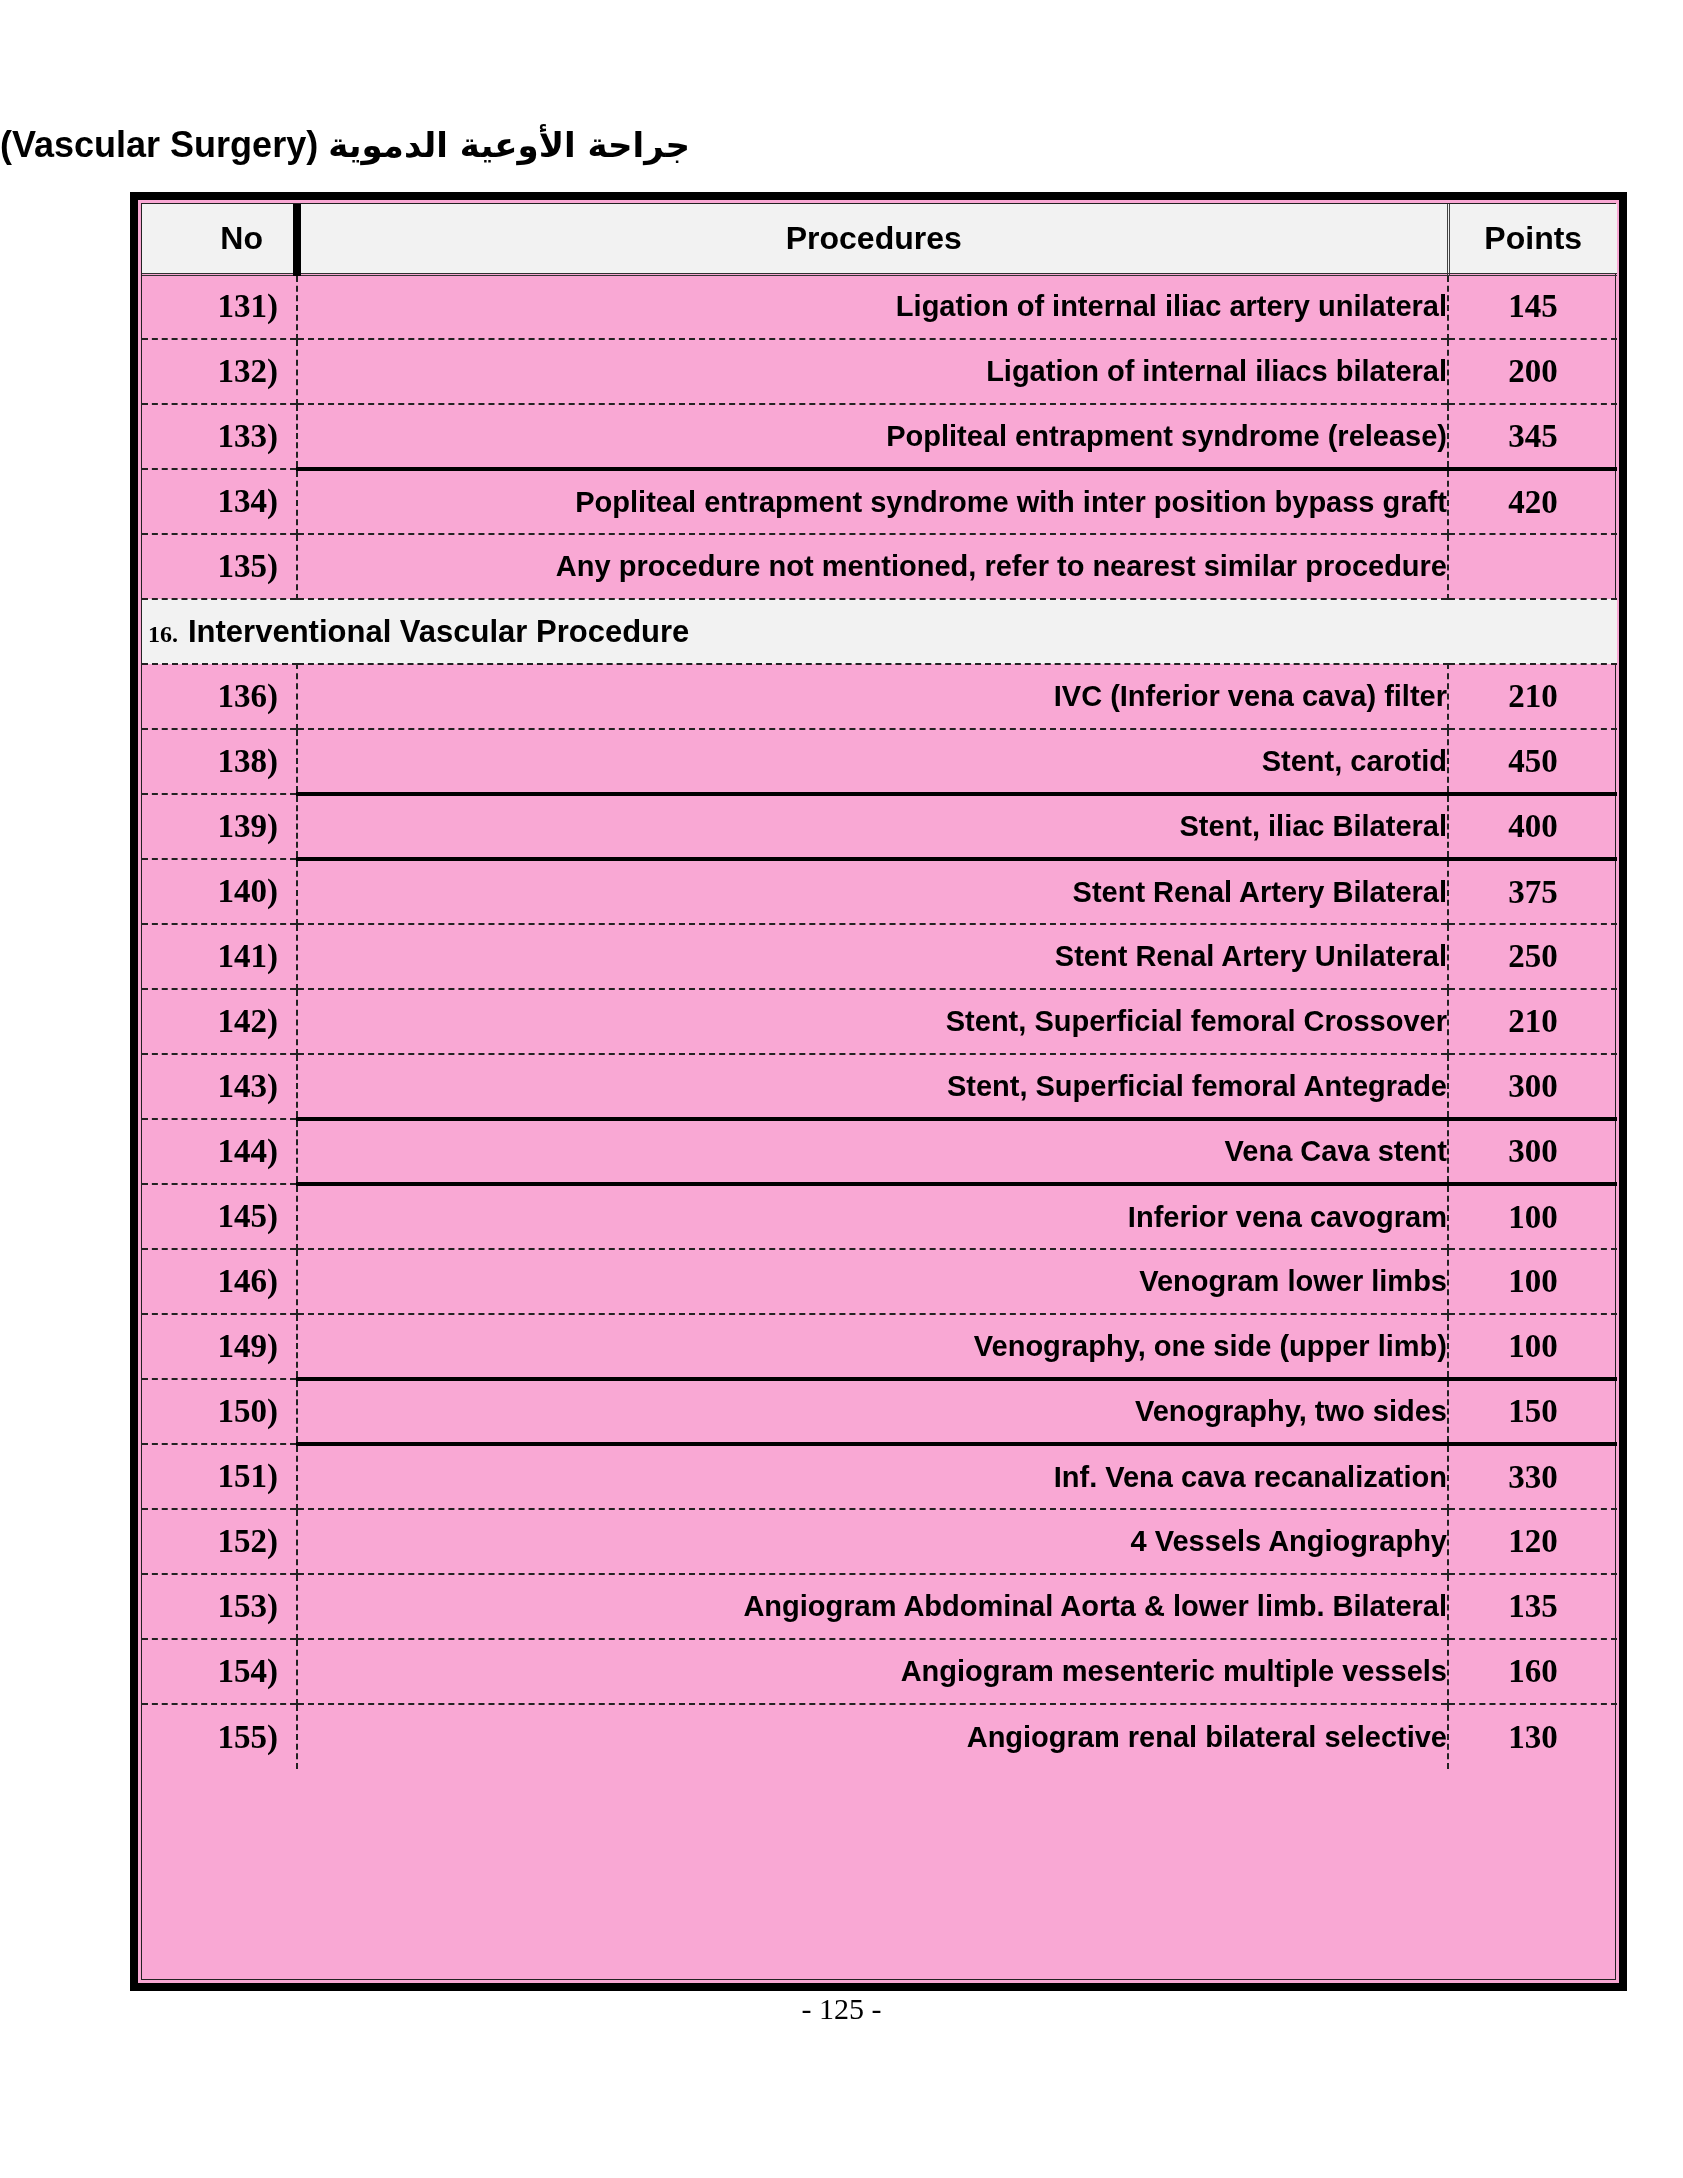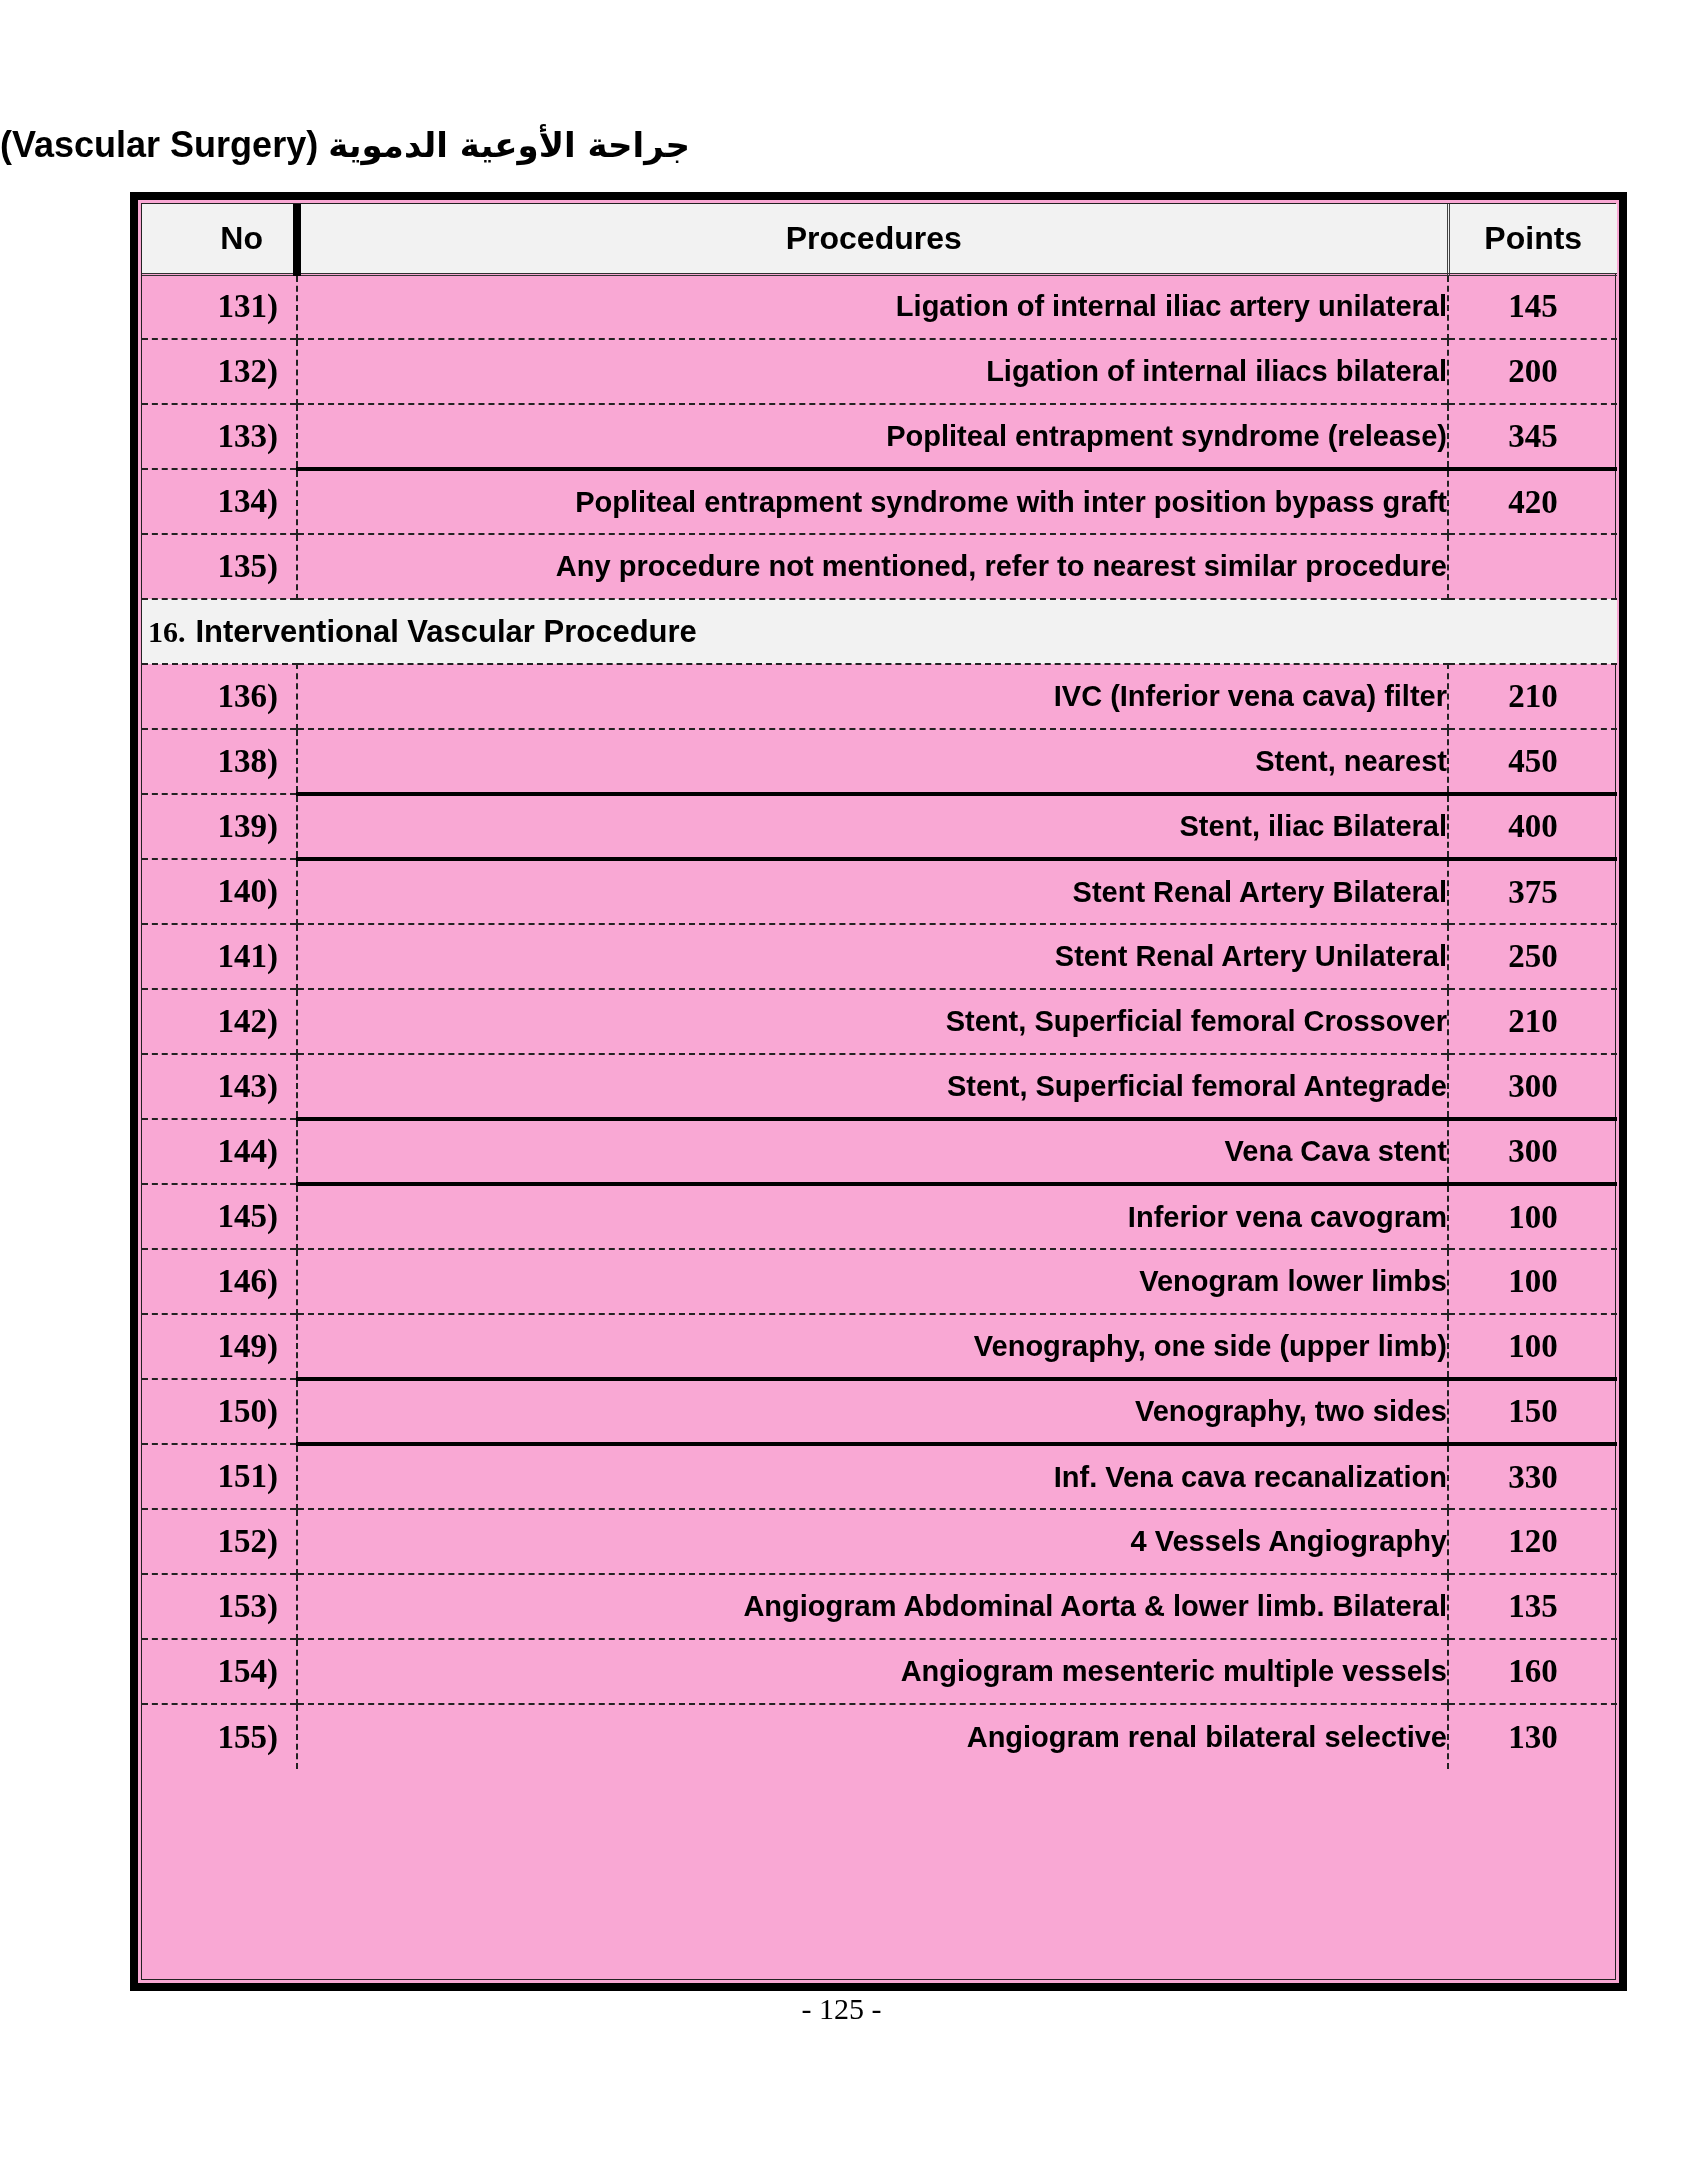--- a/index.html
+++ b/index.html
@@ -44,21 +44,21 @@
     padding-left:12px; border-right:2px dashed #222; white-space:nowrap; overflow:hidden;text-align:right;
   }
   tbody tr.row td.pts {
     font-family:"Liberation Serif", serif; font-weight:bold; font-size:33px; text-align:center;
   }
   tbody tr.row.solid td.proc, tbody tr.row.solid td.pts { border-top:4px solid #000; }
   tr.section td {
     background:#f2f2f2; border-top:2px dashed #222; height:65px;
     font-weight:bold; color:#000; padding-left:6px;
   }
-  tr.section .sec-num { font-family:"Liberation Serif", serif; font-size:30px;text-align:center; }
+  tr.section .sec-num { font-family:"Liberation Serif", serif; font-size:24px;text-align:center; }
   tr.section .sec-title { font-family:"Liberation Sans", sans-serif; font-size:31px; margin-left:10px; }
   .page-num {
     position:absolute; left:0; width:1683px; top:1992px; text-align:center;
     font-family:"Liberation Serif", serif; font-size:30px; color:#000;
   }
 </style>
 </head>
 <body>
 
 <div class="title">
@@ -115,21 +115,21 @@
           </td>
         </tr>
 
         <tr class="row">
             <td class="no">136)</td>
             <td class="proc">IVC (Inferior vena cava) filter</td>
             <td class="pts">210</td>
           </tr>
         <tr class="row">
             <td class="no">138)</td>
-            <td class="proc">Stent, nearest</td>
+            <td class="proc">Stent, carotid</td>
             <td class="pts">450</td>
           </tr>
         <tr class="row solid">
             <td class="no">139)</td>
             <td class="proc">Stent, iliac Bilateral</td>
             <td class="pts">400</td>
           </tr>
         <tr class="row solid">
             <td class="no">140)</td>
             <td class="proc">Stent Renal Artery Bilateral</td>

